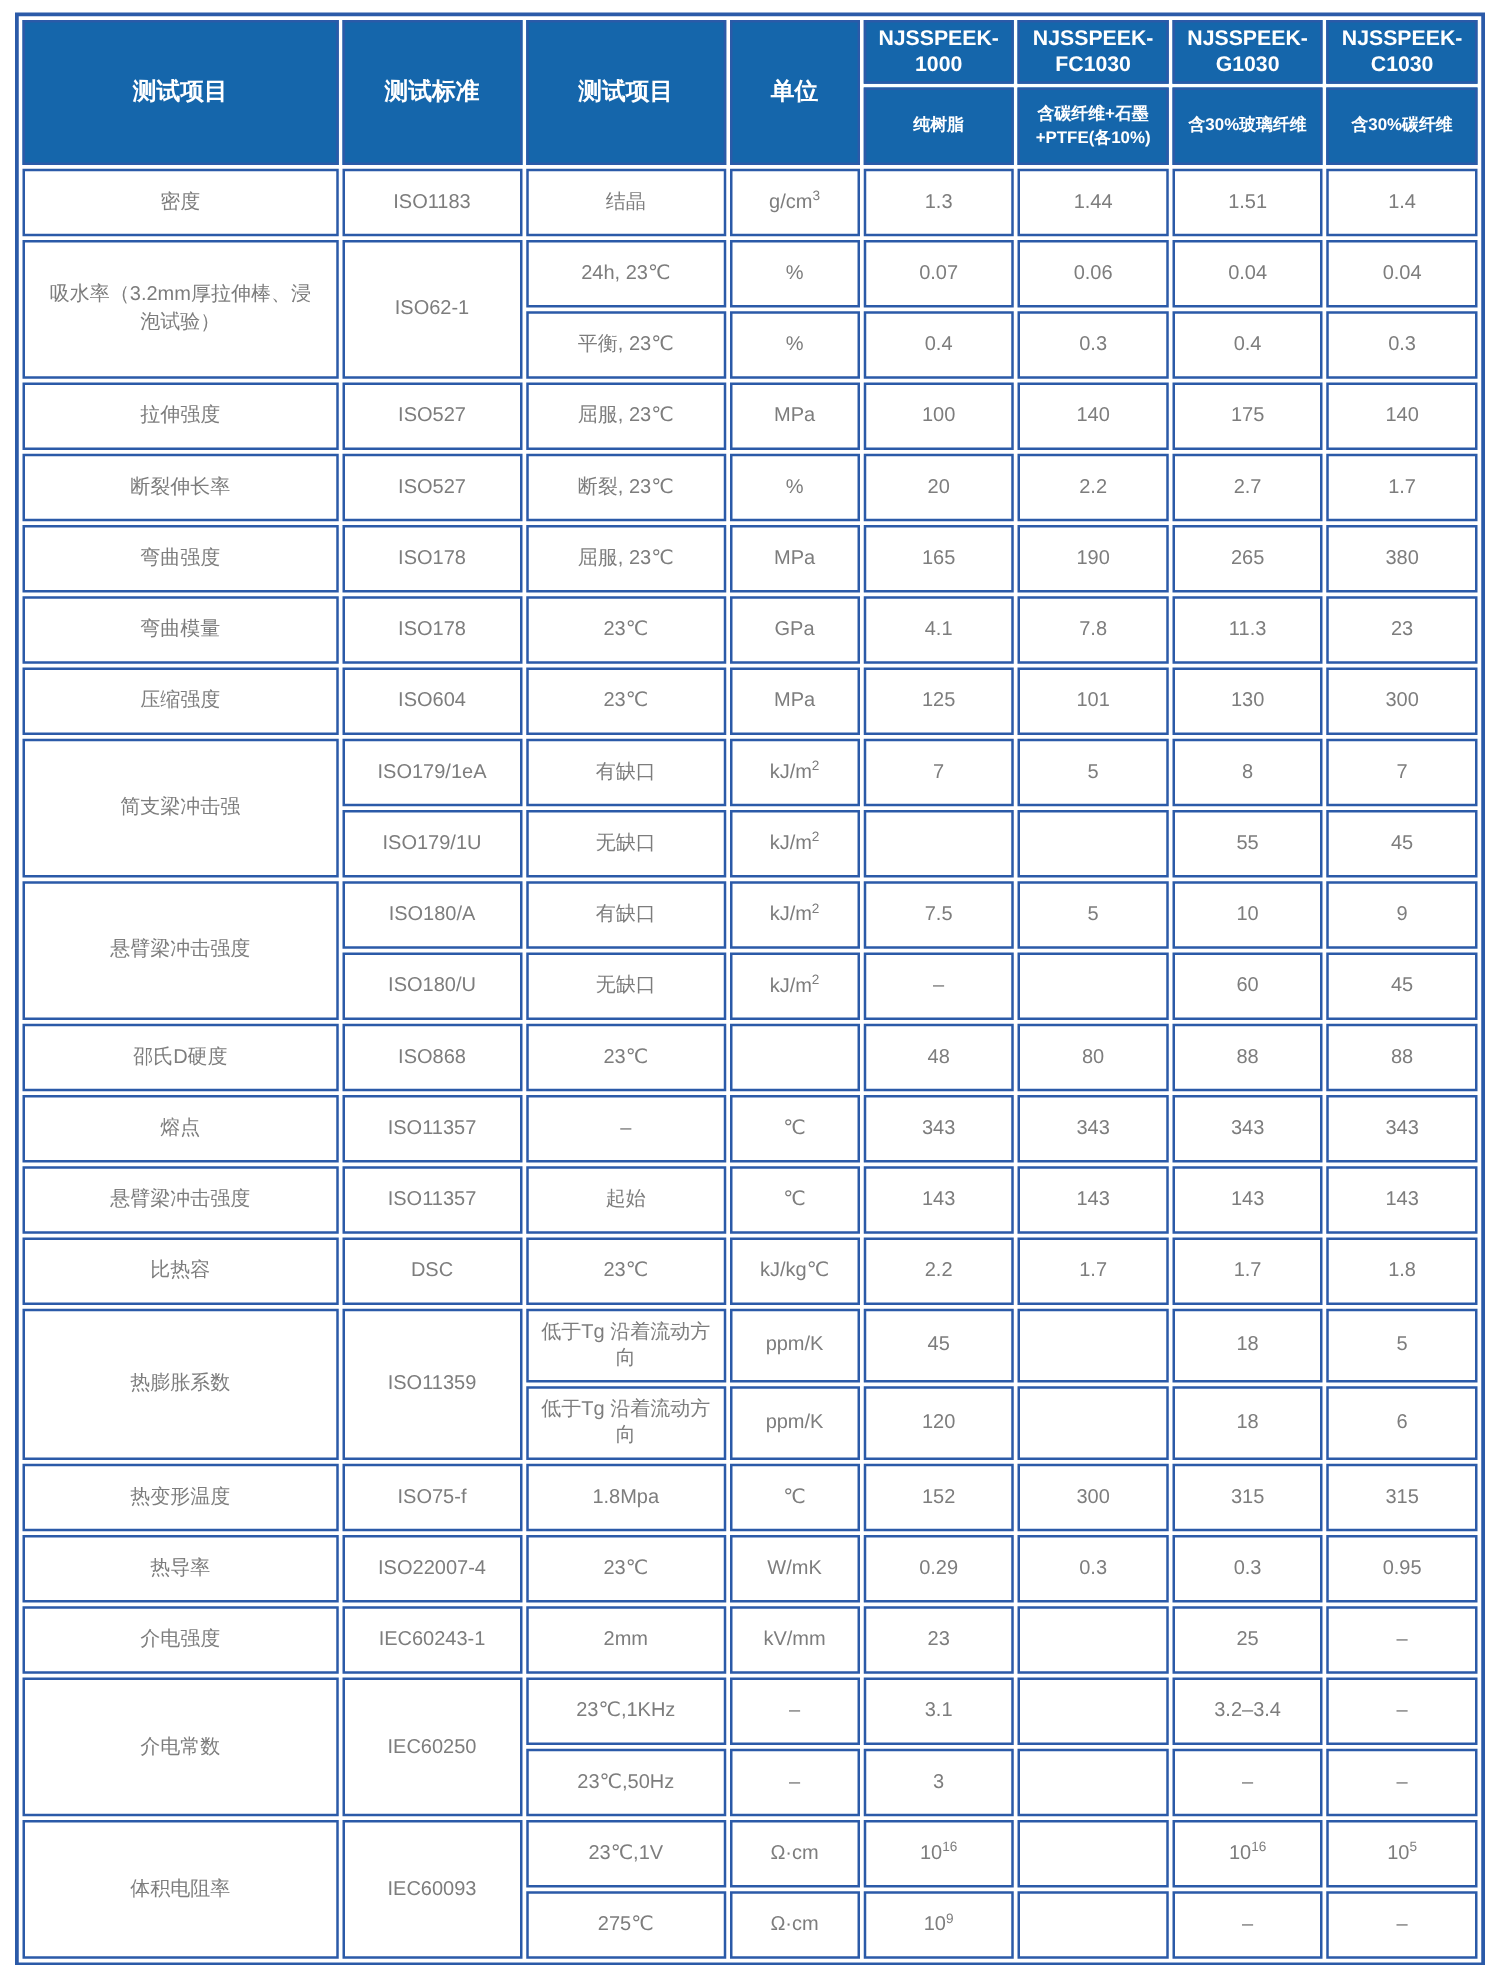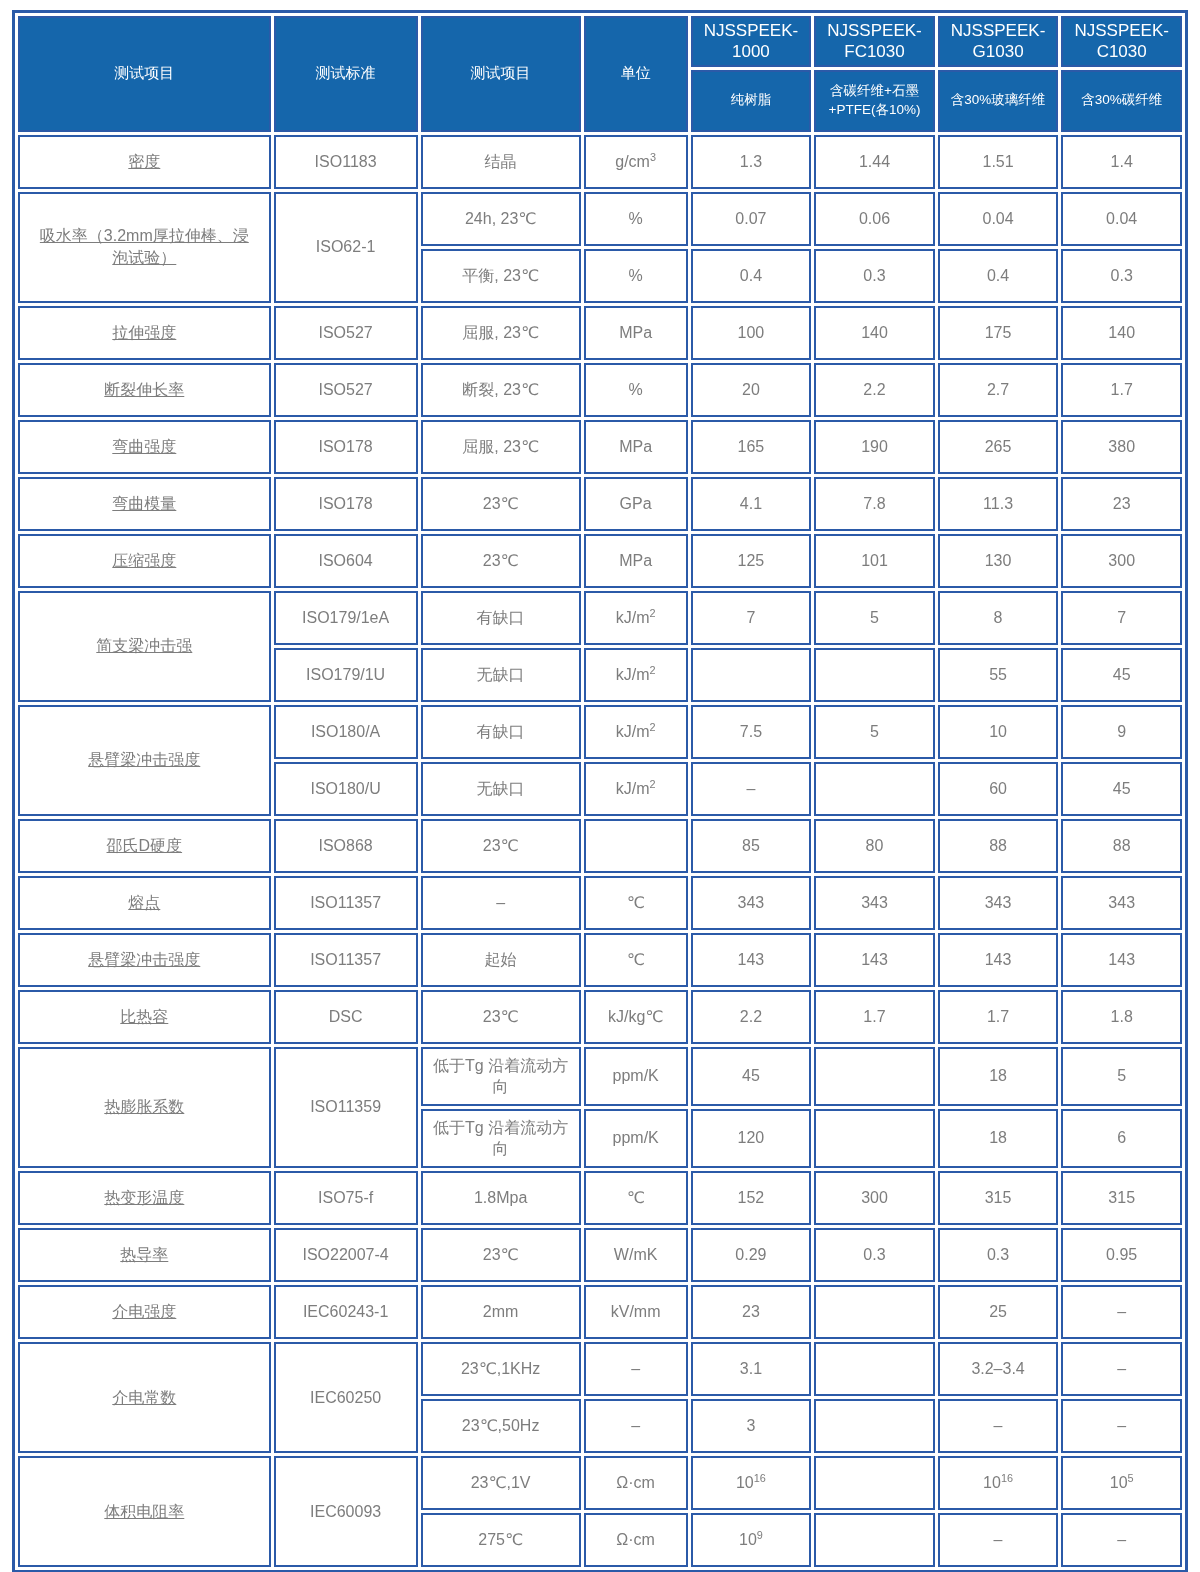--- a/index.html
+++ b/index.html
@@ -1,25 +1,25 @@
 <!DOCTYPE html>
 <html><head>
 <meta charset="utf-8">
 <style>
   html,body{margin:0;padding:0;background:#ffffff;}
   body{font-family:"Liberation Sans","DejaVu Sans",sans-serif;}
   .wrap{width:1200px;box-sizing:border-box;padding:10px 12px 12px 12px;}
   table{width:100%;border-collapse:separate;border-spacing:3px;border:3px solid #2b5aa8;background:#ffffff;table-layout:fixed;}
   th,td{border:2px solid #2b5aa8;text-align:center;vertical-align:middle;box-sizing:border-box;word-break:break-word;}
-  thead th{background:#1566ab;color:#ffffff;font-weight:normal;}
+  thead th{background:#1566ab;color:#ffffff;font-weight:bold;}
   tr.model-row th{font-size:17px;height:46px;padding:2px 4px;line-height:1.25;}
   tr.desc-row th{font-size:13.5px;height:62px;padding:2px 3px;line-height:1.35;}
-  thead th.static-col{font-size:15px;}
+  thead th.static-col{font-size:19px;}
   tbody td{color:#7d7d7d;font-size:16px;height:54px;padding:6px 8px;line-height:1.35;}
-  td.td-item{padding:6px 14px;text-decoration:underline;}
+  td.td-item{padding:6px 14px;}
   sup{font-size:68%;}
 </style>
 </head>
 <body>
 
 <div class="wrap">
   <table>
     <colgroup>
       <col style="width:22.1%">
       <col style="width:12.6%">
@@ -163,21 +163,21 @@
           <td>–</td>
           <td></td>
           <td>60</td>
           <td>45</td>
         </tr>
         <tr>
           <td class="td-item">邵氏D硬度</td>
           <td>ISO868</td>
           <td>23℃</td>
           <td></td>
-          <td>85</td>
+          <td>48</td>
           <td>80</td>
           <td>88</td>
           <td>88</td>
         </tr>
         <tr>
           <td class="td-item">熔点</td>
           <td>ISO11357</td>
           <td>–</td>
           <td>℃</td>
           <td>343</td>

